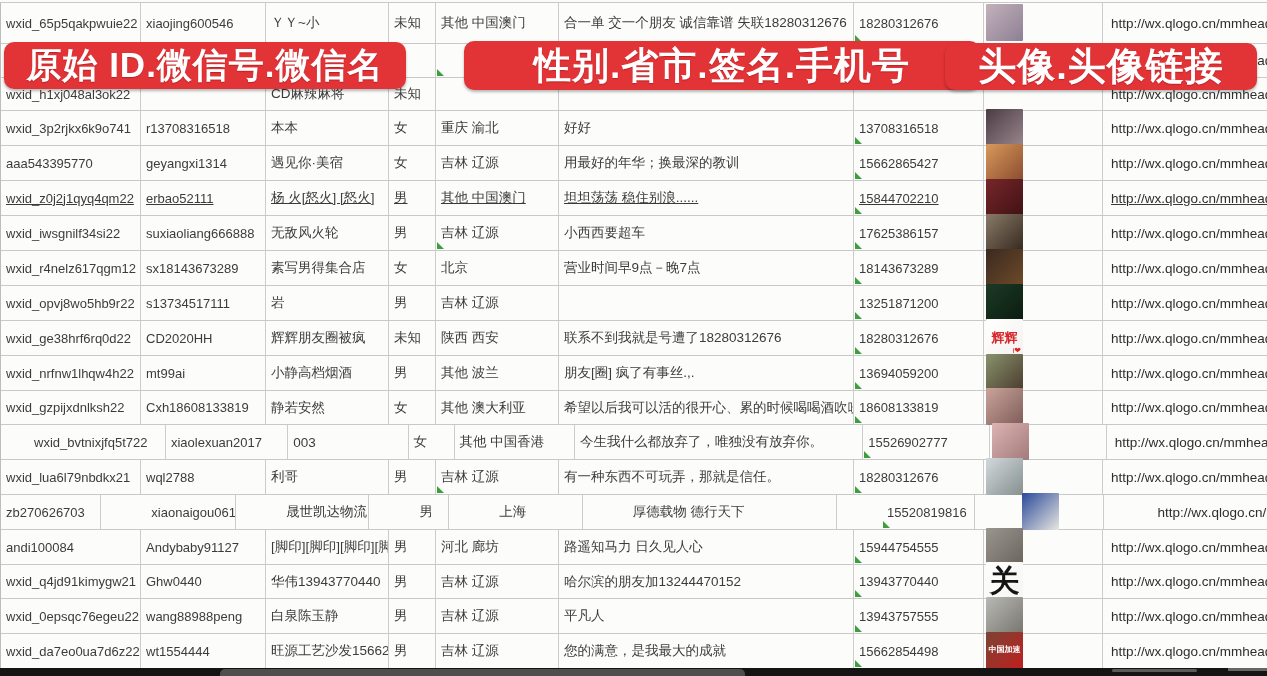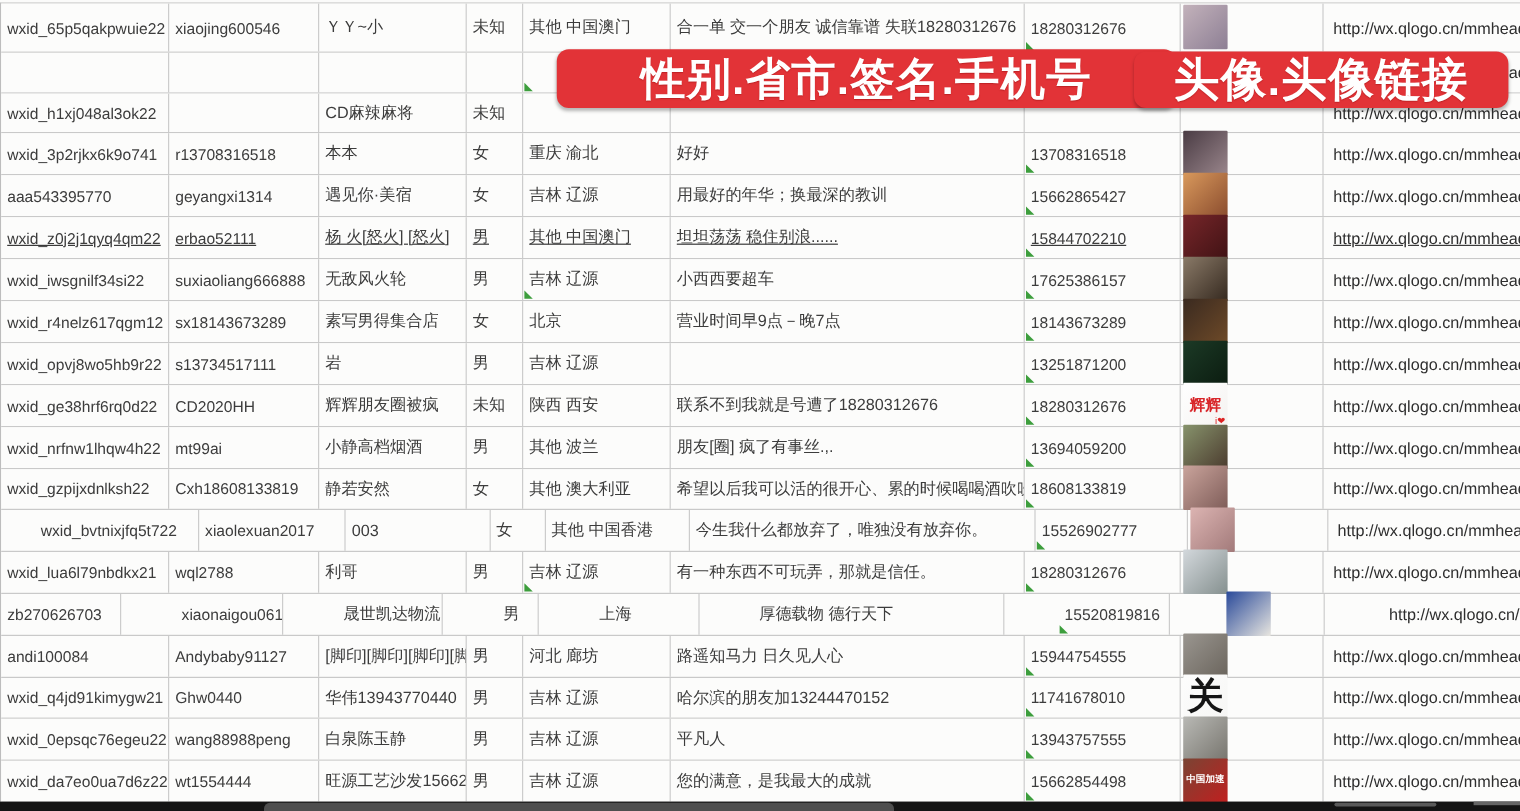--- a/index.html
+++ b/index.html
@@ -536,21 +536,21 @@
         <div class="cell c-gender">
           <span>男</span>
         </div>
         <div class="cell c-prov">
           <span>吉林 辽源</span>
         </div>
         <div class="cell c-sig">
           <span>哈尔滨的朋友加13244470152</span>
         </div>
         <div class="cell c-phone">
-          <span>11741678010</span>
+          <span>13943770440</span>
           <div class="tri"></div>
         </div>
         <div class="cell c-avatar">
           <div class="avatar no-clip" style="background: linear-gradient(135deg, rgb(253, 253, 253), rgb(246, 246, 244)); margin-top: -2px;">
             <span class="av-label" style="color: rgb(21, 21, 21); font-size: 30px; font-family: &quot;Liberation Serif&quot;, &quot;DejaVu Serif&quot;, serif;">关</span>
           </div>
         </div>
         <div class="cell c-link">
           <span>http://wx.qlogo.cn/mmhead</span>
         </div>
@@ -612,20 +612,21 @@
           <div class="avatar" style="background: linear-gradient(135deg, rgb(122, 68, 52), rgb(192, 31, 31)); margin-top: -2px;">
             <span class="av-label" style="color: rgb(255, 255, 255); font-size: 8px;">中国加速</span>
           </div>
         </div>
         <div class="cell c-link">
           <span>http://wx.qlogo.cn/mmhead</span>
         </div>
       </div>
     </div>
 
+  <div class="banner" id="banner-1">原始 ID.微信号.微信名</div>
   <div class="banner" id="banner-2">性别.省市.签名.手机号</div>
   <div class="banner" id="banner-3">头像.头像链接</div>
 
   <div id="bottom-bar">
     <div id="bottom-pill"></div>
     <div id="bottom-sliver"></div>
     <div id="bottom-tail"></div>
   </div>
 </div>
 

